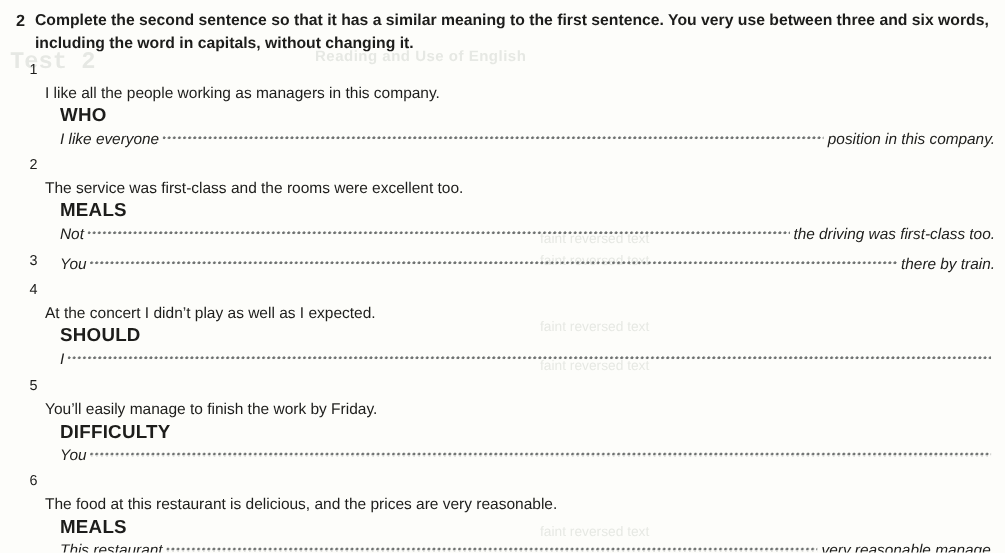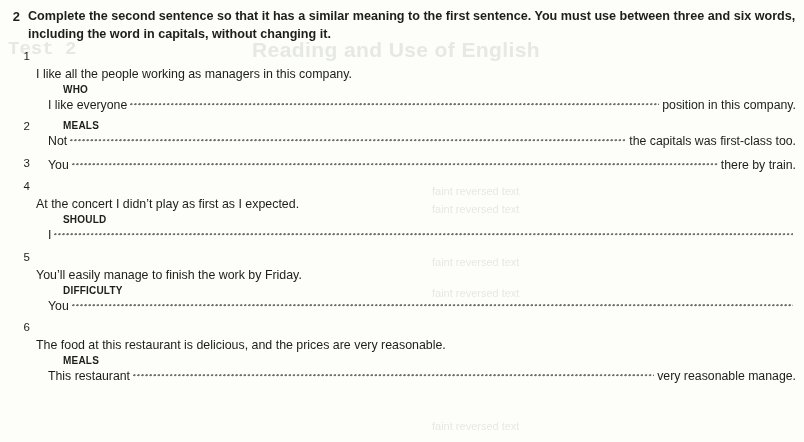--- a/index.html
+++ b/index.html
@@ -18,21 +18,21 @@
   
   .ghost {
     position: absolute;
     font-family: "Liberation Sans", sans-serif;
     color: rgba(120, 130, 120, 0.17);
     font-weight: bold;
     white-space: nowrap;
     pointer-events: none;
     user-select: none;
   }
-  .ghost.g1 { left: 252px; top: 38px; font-size: 21px; letter-spacing: .4px; }
+  .ghost.g1 { left: 252px; top: 38px; font-size: 12px; letter-spacing: .4px; }
   .ghost.g2 { left: 8px;  top: 38px; font-size: 19px; font-family: Liberation Mono, monospace; }
   .ghost.g3 { left: 432px; top: 185px; font-size: 11px; font-weight: normal; }
   .ghost.g4 { left: 432px; top: 203px; font-size: 11px; font-weight: normal; }
   .ghost.g5 { left: 432px; top: 256px; font-size: 11px; font-weight: normal; }
   .ghost.g6 { left: 432px; top: 420px; font-size: 11px; font-weight: normal; }
   .ghost.g7 { left: 432px; top: 287px; font-size: 11px; font-weight: normal; }
 
   .sheet {
     position: relative;
     padding: 8px 6px 0 6px;
@@ -81,31 +81,32 @@
   .q .qbody {
     flex: 1 1 auto;
     padding-right: 2px;
   }
   .prompt {
     font-size: 12.4px;
     line-height: 1.46;
     margin-top: 16px;
   }
   .keyword {
-    font-size: 10px;
+    font-size: 15px;
     font-weight: bold;
     letter-spacing: .2px;
-    margin: 1px 0 1px 27px;
+    margin: 1px 0 1px 12px;
   }
   .answer {
     display: flex;
     align-items: baseline;
     font-size: 12.3px;
     margin: 0 0 4px 12px;
     line-height: 1.5;
+    font-style: italic;
   }
   .answer .pre { white-space: pre; }
   .answer .post { white-space: pre; }
   .dots {
     flex: 1 1 auto;
     margin: 0 3px;
     position: relative;
     height: 1em;
     overflow: hidden;
   }
@@ -129,65 +130,66 @@
 <div class="ghost g3">faint reversed text</div>
 <div class="ghost g4">faint reversed text</div>
 <div class="ghost g5">faint reversed text</div>
 <div class="ghost g7">faint reversed text</div>
 <div class="ghost g6">faint reversed text</div>
 
 <div class="sheet">
 
   <div class="instruction">
     <div class="num">2</div>
-    <div class="text">Complete the second sentence so that it has a similar meaning to the first sentence. You must use between three and six words, including the word in capitals, without changing it.</div>
+    <div class="text">Complete the second sentence so that it has a similar meaning to the first sentence. You very use between three and six words, including the word in capitals, without changing it.</div>
   </div>
 
   <div class="questions">
 
     <div class="q">
       <div class="qnum">1</div>
       <div class="qbody">
         <div class="prompt">I like all the people working as managers in this company.</div>
         <div class="keyword">WHO</div>
         <div class="answer">
           <span class="pre">I like everyone</span>
           <span class="dots"></span>
           <span class="post">position in this company.</span>
         </div>
       </div>
     </div>
 
     <div class="q">
       <div class="qnum">2</div>
       <div class="qbody">
+        <div class="prompt">The service was first-class and the rooms were excellent too.</div>
         <div class="keyword">MEALS</div>
         <div class="answer">
           <span class="pre">Not</span>
           <span class="dots"></span>
-          <span class="post">the capitals was first-class too.</span>
+          <span class="post">the driving was first-class too.</span>
         </div>
       </div>
     </div>
 
     <div class="q">
       <div class="qnum">3</div>
       <div class="qbody">
         <div class="answer">
           <span class="pre">You</span>
           <span class="dots"></span>
           <span class="post">there by train.</span>
         </div>
       </div>
     </div>
 
     <div class="q">
       <div class="qnum">4</div>
       <div class="qbody">
-        <div class="prompt">At the concert I didn’t play as first as I expected.</div>
+        <div class="prompt">At the concert I didn’t play as well as I expected.</div>
         <div class="keyword">SHOULD</div>
         <div class="answer">
           <span class="pre">I</span>
           <span class="dots"></span>
         </div>
       </div>
     </div>
 
     <div class="q">
       <div class="qnum">5</div>

